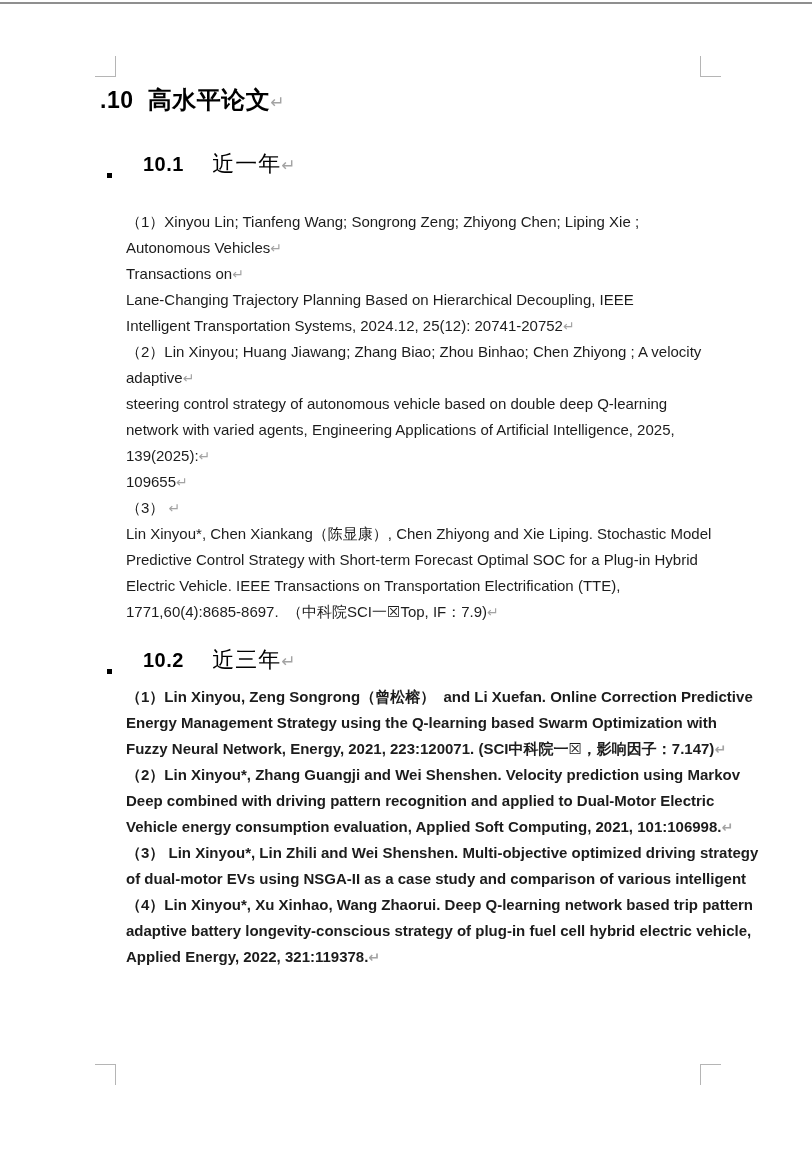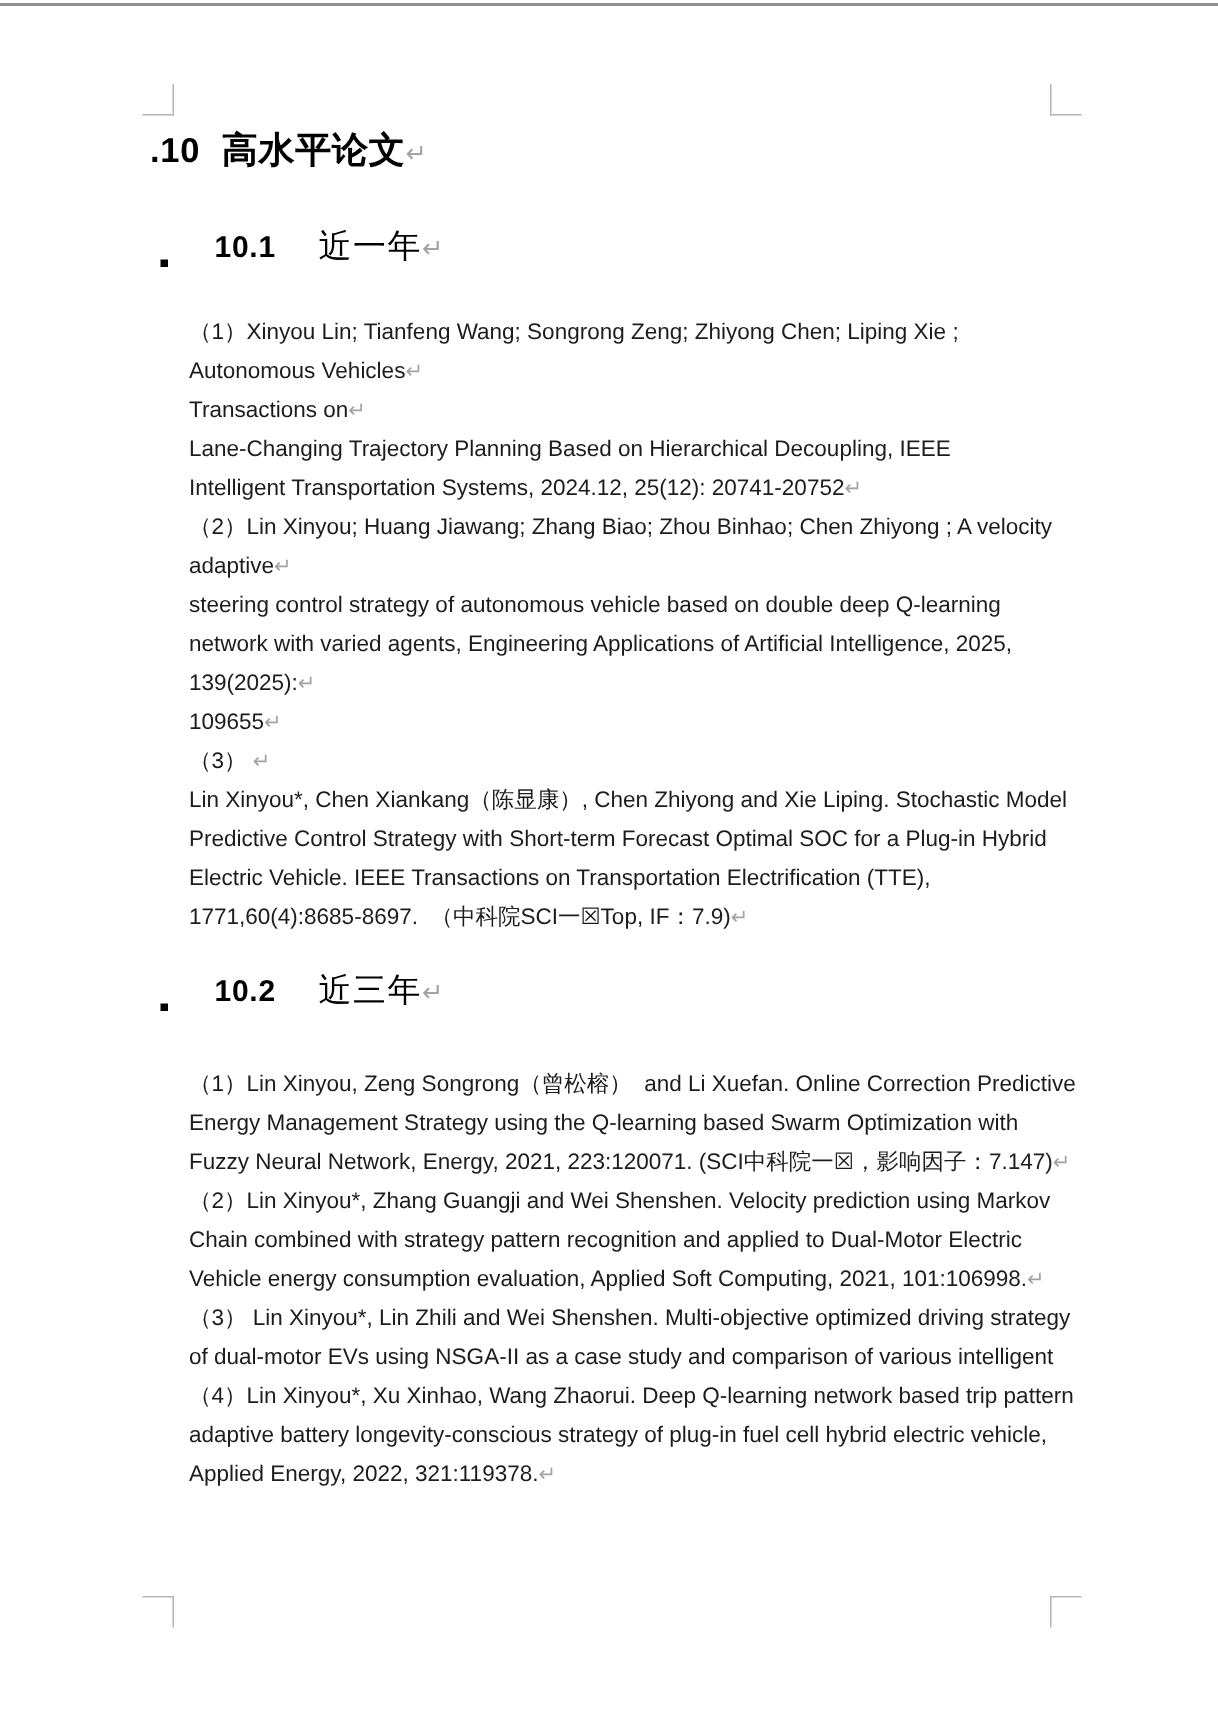--- a/index.html
+++ b/index.html
@@ -78,26 +78,26 @@
       <div class="bl"><span>（3） </span><span class="pm">↵</span></div>
       <div class="bl"><span>Lin Xinyou*, Chen Xiankang（陈显康）, Chen Zhiyong and Xie Liping. Stochastic Model</span></div>
       <div class="bl"><span>Predictive Control Strategy with Short-term Forecast Optimal SOC for a Plug-in Hybrid</span></div>
       <div class="bl"><span>Electric Vehicle. IEEE Transactions on Transportation Electrification (TTE),</span></div>
       <div class="bl"><span>1771,60(4):8685-8697.  （中科院SCI一☒Top, IF：7.9)</span><span class="pm">↵</span></div>
     </div>
 
   <div class="sq" style="left:107px;top:669px;"></div>
   <div class="sec-head" style="top:645px;"><span class="num">10.2</span><span class="ttl">  <span>近三年</span></span><span class="h-mark">↵</span></div>
 
-  <div class="body" style="top:710px;">
+  <div class="body" style="top:684px;font-weight:bold;">
       <div class="bl"><span>（1）Lin Xinyou, Zeng Songrong（曾松榕）  and Li Xuefan. Online Correction Predictive</span></div>
       <div class="bl"><span>Energy Management Strategy using the Q-learning based Swarm Optimization with</span></div>
       <div class="bl"><span>Fuzzy Neural Network, Energy, 2021, 223:120071. (SCI中科院一☒，影响因子：7.147)</span><span class="pm">↵</span></div>
       <div class="bl"><span>（2）Lin Xinyou*, Zhang Guangji and Wei Shenshen. Velocity prediction using Markov</span></div>
-      <div class="bl"><span>Chain combined with strategy pattern recognition and applied to Dual-Motor Electric</span></div>
+      <div class="bl"><span>Deep combined with driving pattern recognition and applied to Dual-Motor Electric</span></div>
       <div class="bl"><span>Vehicle energy consumption evaluation, Applied Soft Computing, 2021, 101:106998.</span><span class="pm">↵</span></div>
       <div class="bl"><span>（3） Lin Xinyou*, Lin Zhili and Wei Shenshen. Multi-objective optimized driving strategy</span></div>
       <div class="bl"><span>of dual-motor EVs using NSGA-II as a case study and comparison of various intelligent</span></div>
       <div class="bl"><span>（4）Lin Xinyou*, Xu Xinhao, Wang Zhaorui. Deep Q-learning network based trip pattern</span></div>
       <div class="bl"><span>adaptive battery longevity-conscious strategy of plug-in fuel cell hybrid electric vehicle,</span></div>
       <div class="bl"><span>Applied Energy, 2022, 321:119378.</span><span class="pm">↵</span></div>
     </div>
 
 </div>
 

